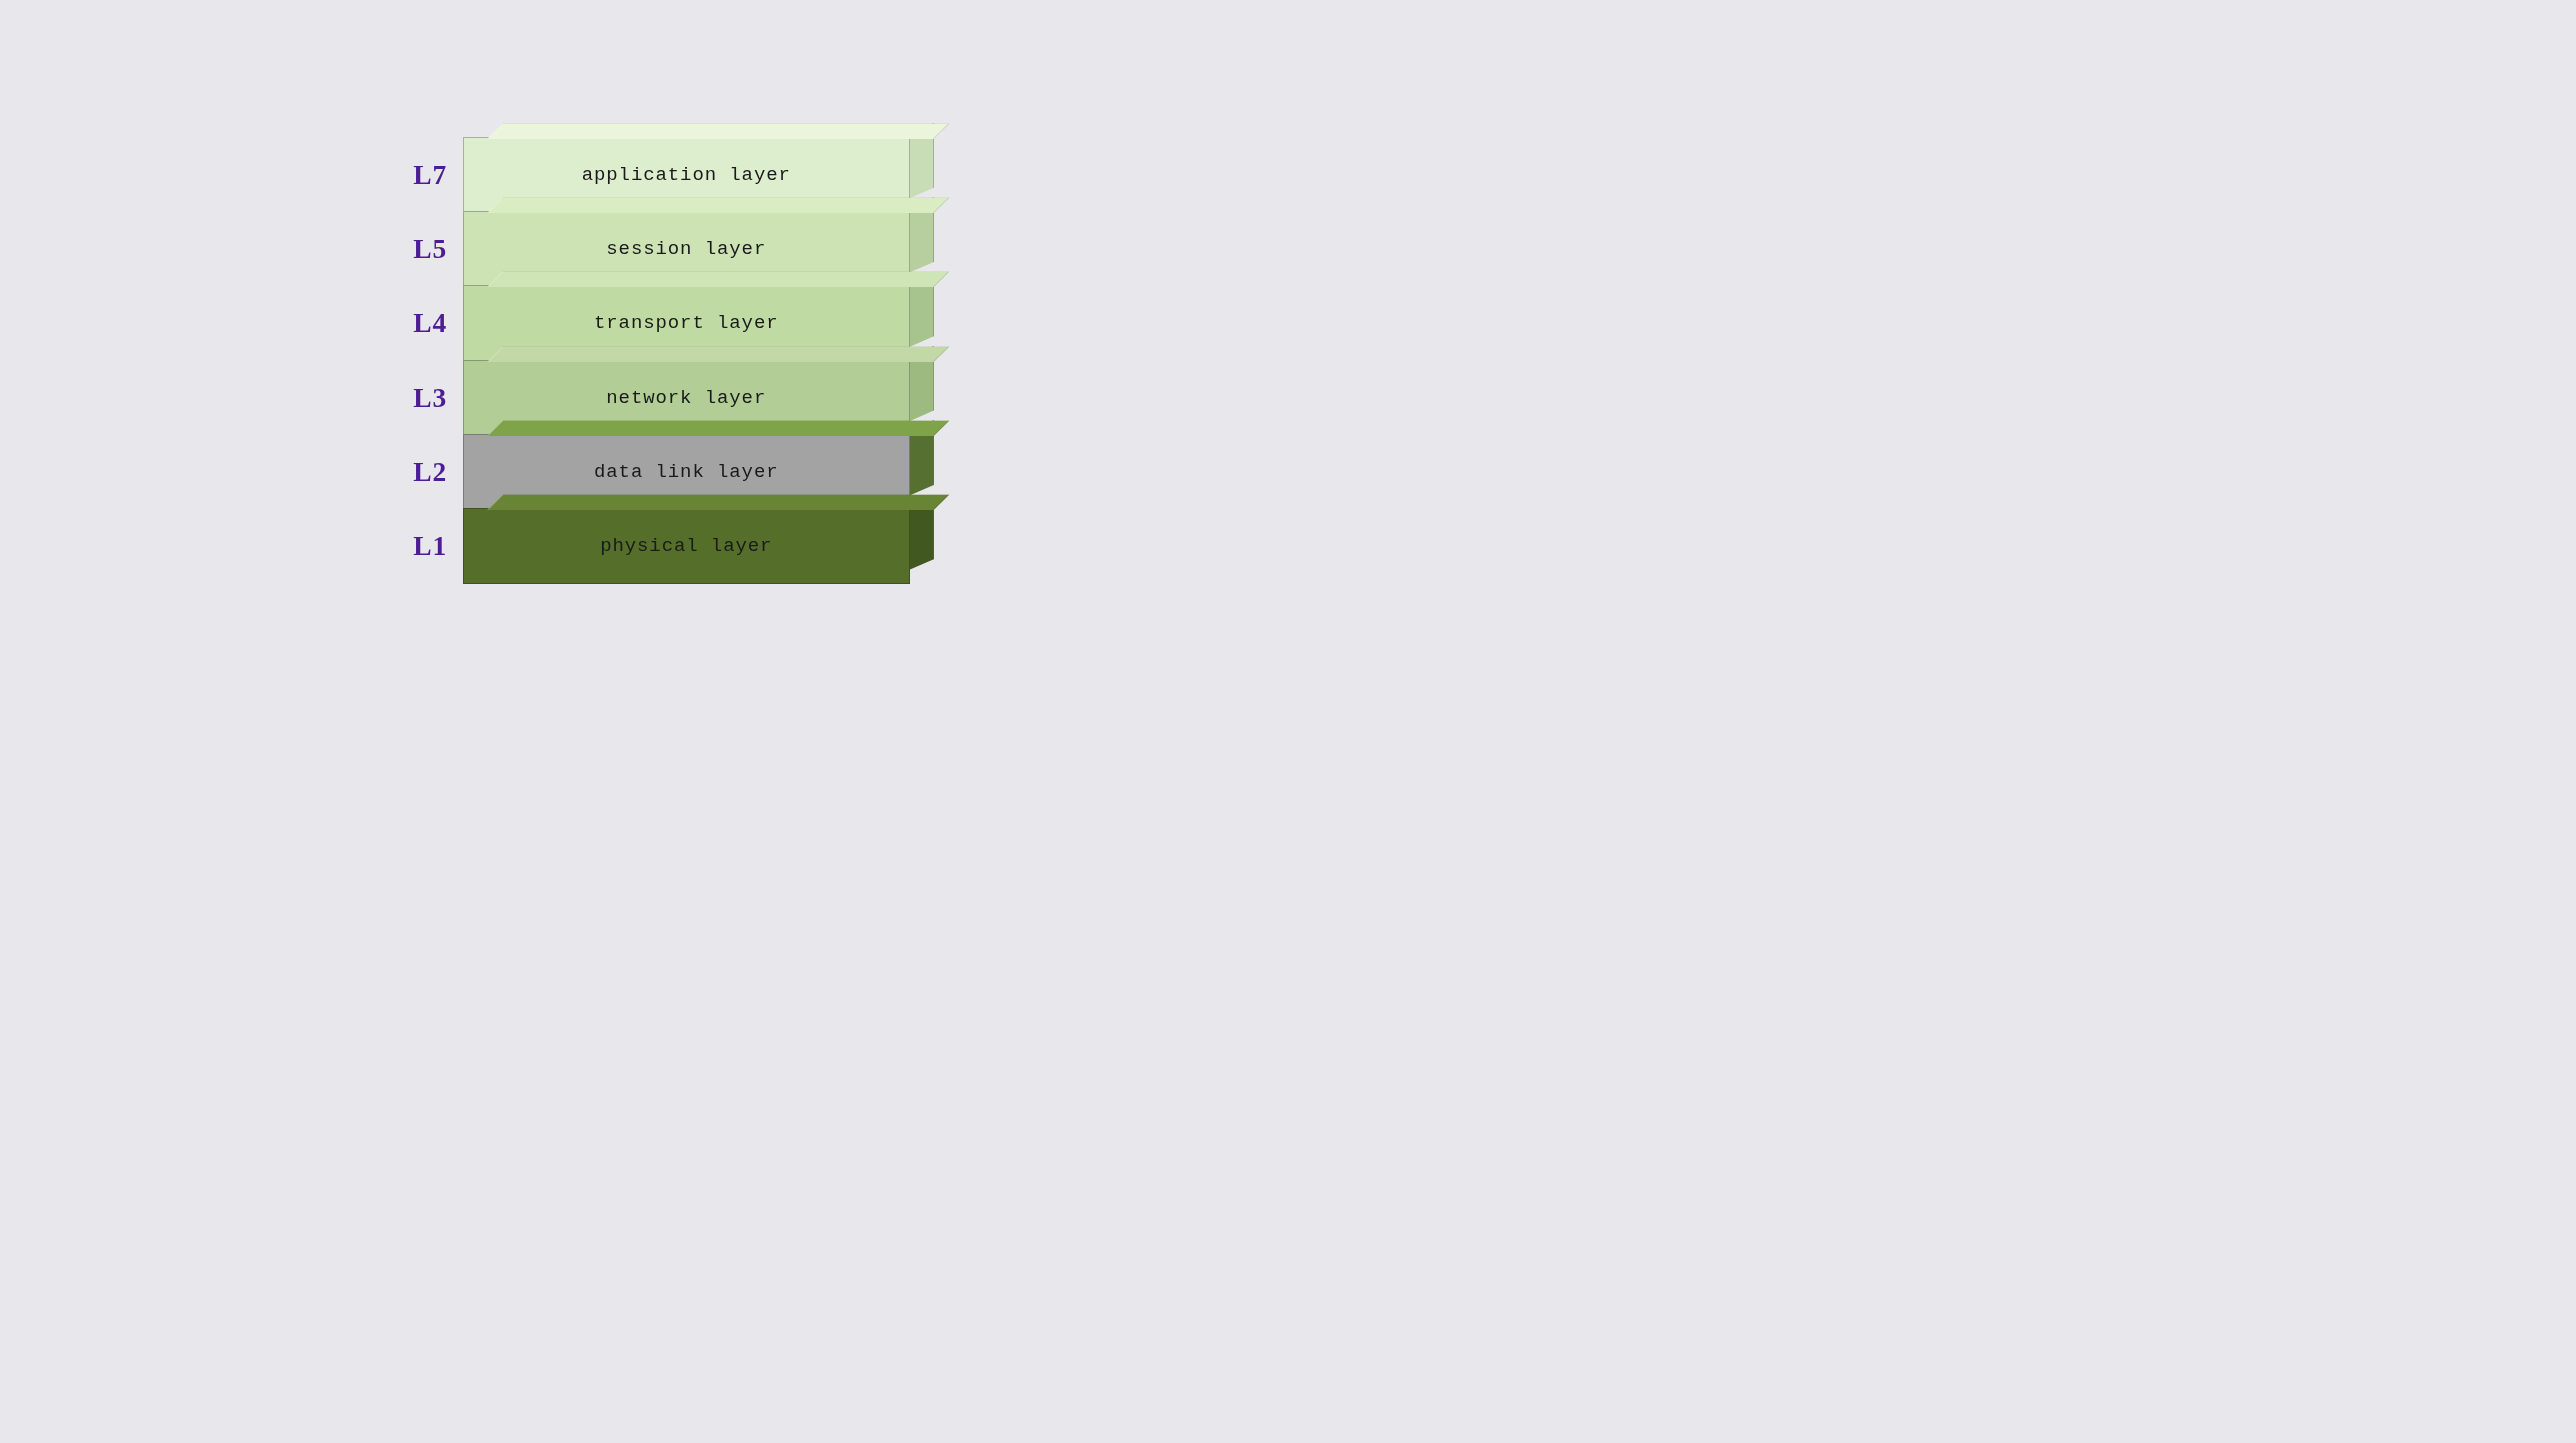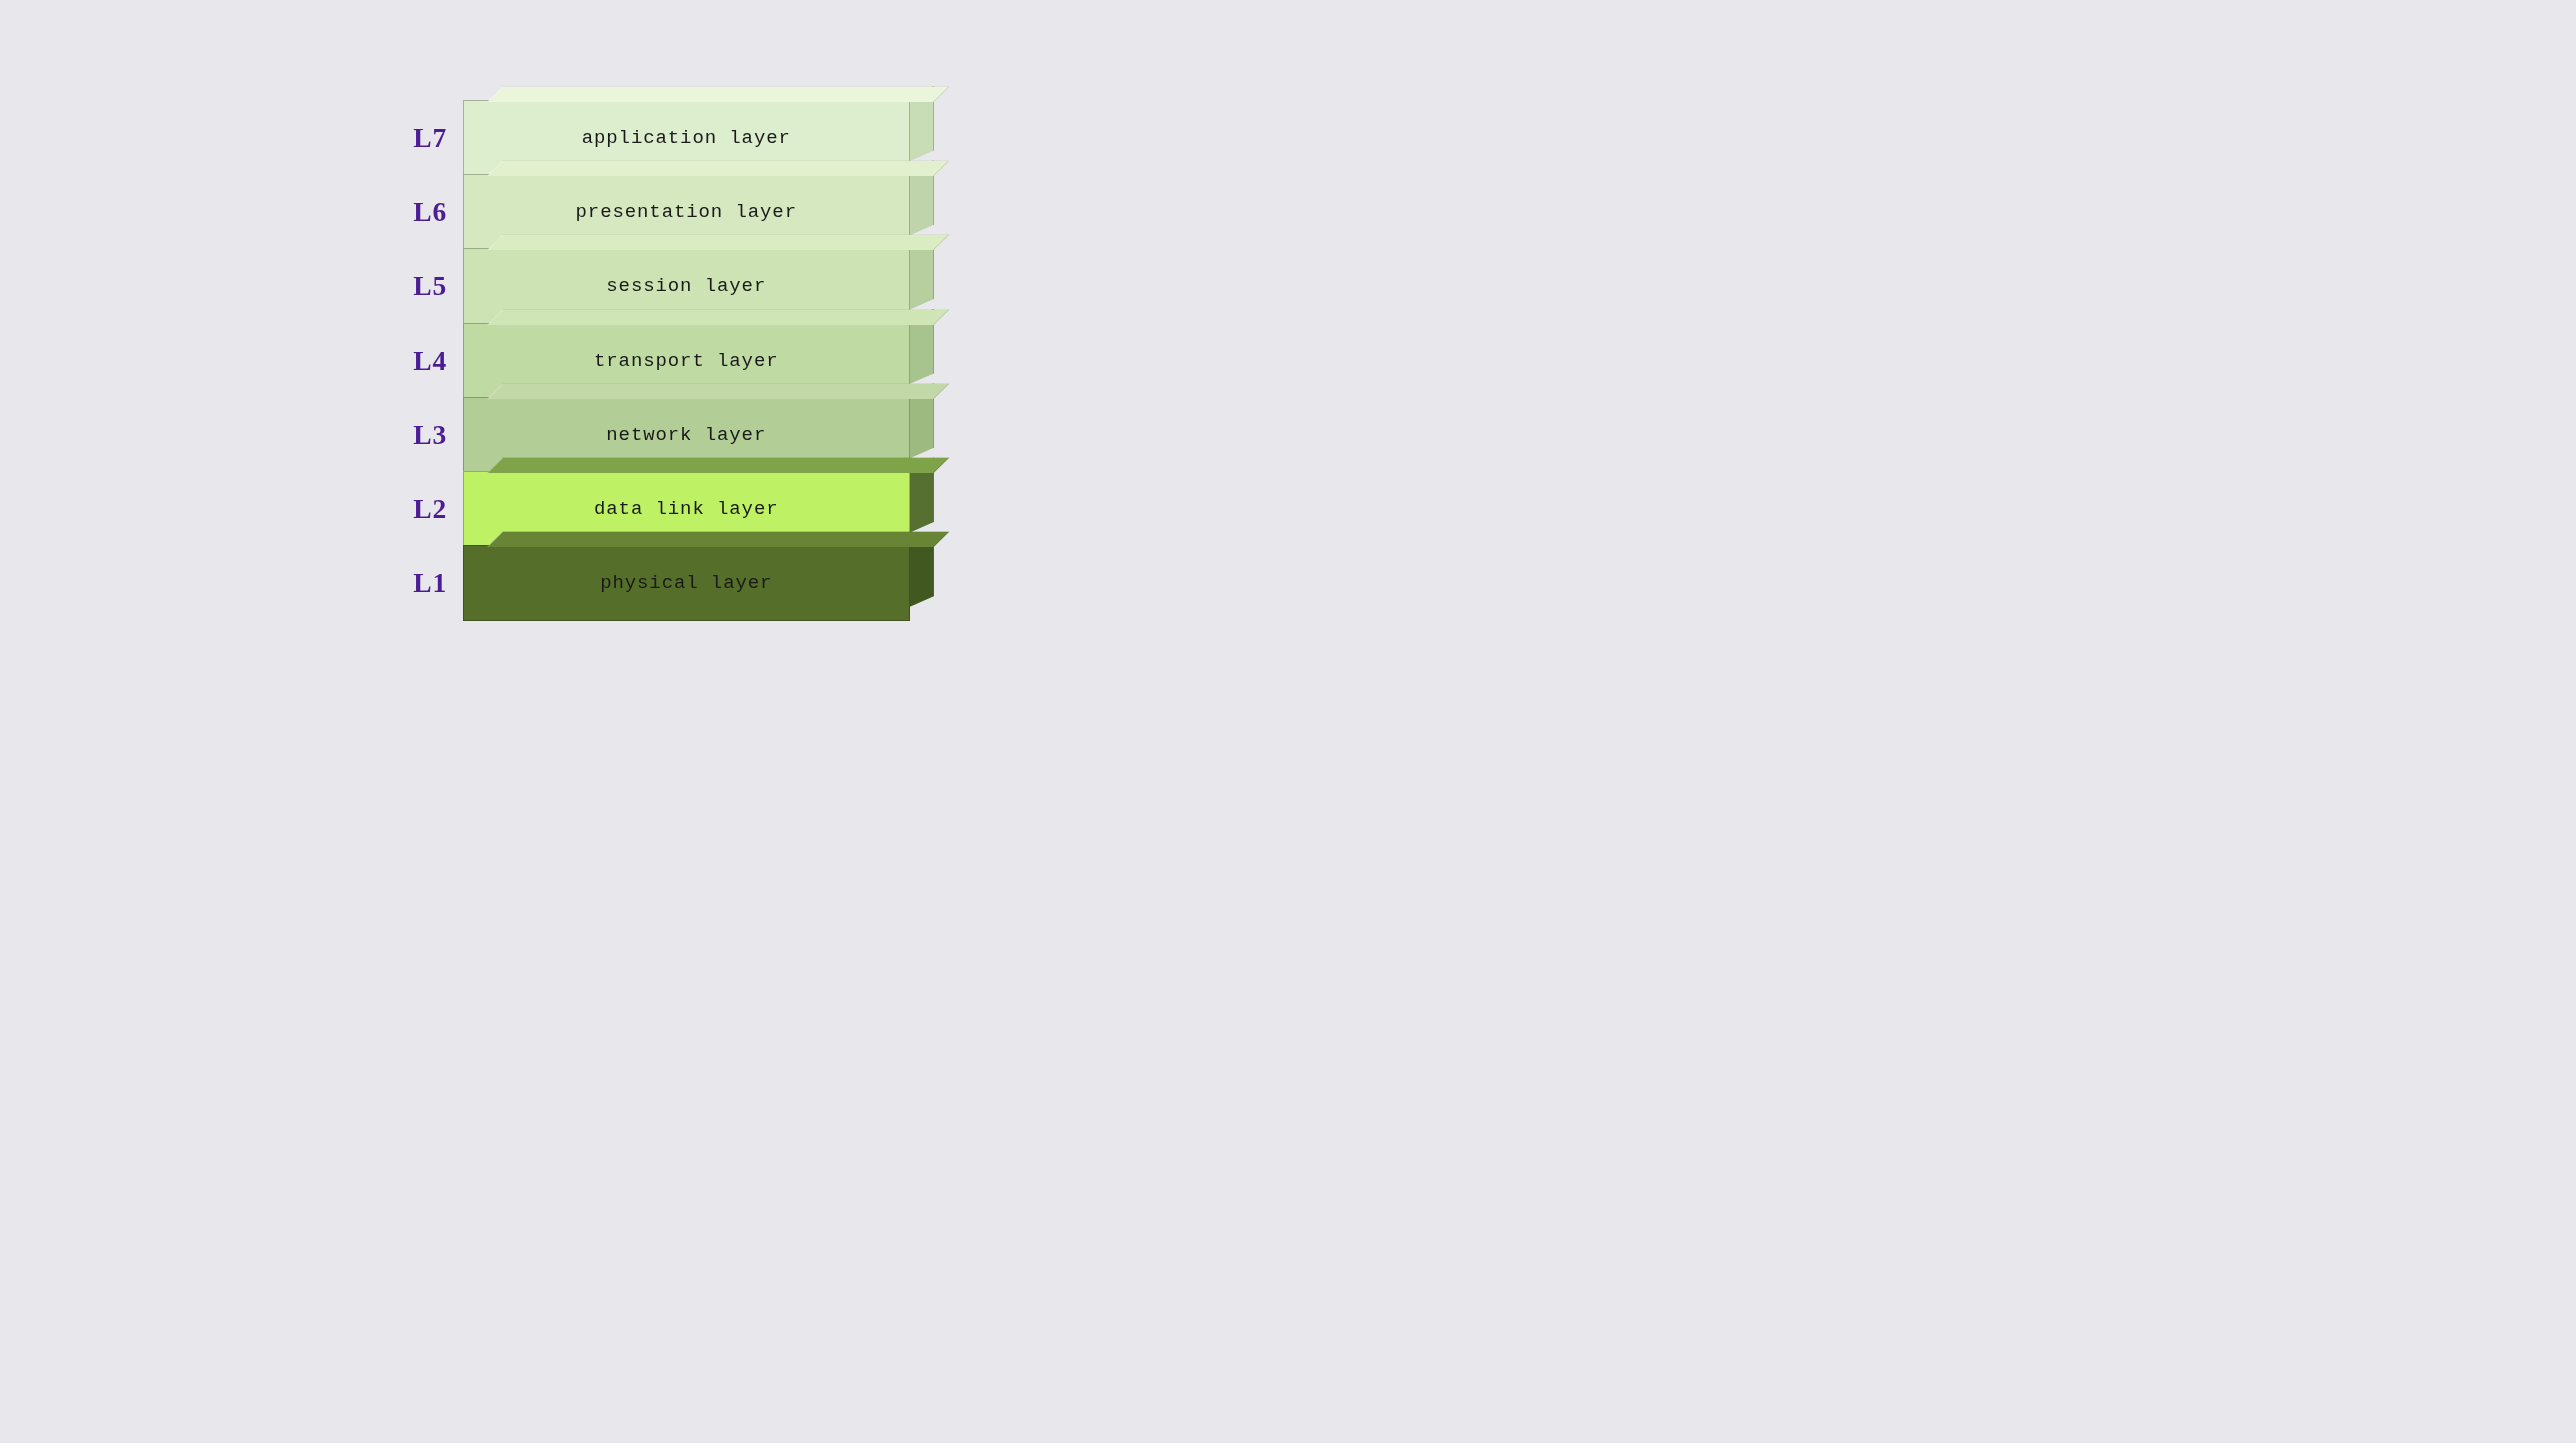--- a/index.html
+++ b/index.html
@@ -113,21 +113,21 @@
     .layer-4 .box-front { background-color: #c0daa4; }
     .layer-4 .box-top { background-color: #cfe5b5; }
     .layer-4 .box-right { background-color: #a8c48e; }
 
     
     .layer-3 .box-front { background-color: #b2ce96; }
     .layer-3 .box-top { background-color: #c2d9a7; }
     .layer-3 .box-right { background-color: #9dba80; }
 
     
-    .layer-2 .box-front { background-color: #bef264; }
+    .layer-2 .box-front { background-color: #a3a3a3; }
     .layer-2 .box-top { background-color: #7ea348; }
     .layer-2 .box-right { background-color: #557030; }
     .layer-2 .box-front span { color: #1a1a1a; }
 
     
     .layer-1 .box-front { background-color: #556f2a; }
     .layer-1 .box-top { background-color: #678535; }
     .layer-1 .box-right { background-color: #415820; }
     .layer-1 .box-front span { color: #1a1a1a; }
 
@@ -149,30 +149,20 @@
     <div class="layer-label">L7</div>
     <div class="box-3d layer-7">
       <div class="box-top"></div>
       <div class="box-front">
         <span>application layer</span>
       </div>
       <div class="box-right"></div>
     </div>
   </div>
     <div class="layer-row">
-    <div class="layer-label">L6</div>
-    <div class="box-3d layer-6">
-      <div class="box-top"></div>
-      <div class="box-front">
-        <span>presentation layer</span>
-      </div>
-      <div class="box-right"></div>
-    </div>
-  </div>
-    <div class="layer-row">
     <div class="layer-label">L5</div>
     <div class="box-3d layer-5">
       <div class="box-top"></div>
       <div class="box-front">
         <span>session layer</span>
       </div>
       <div class="box-right"></div>
     </div>
   </div>
     <div class="layer-row">

